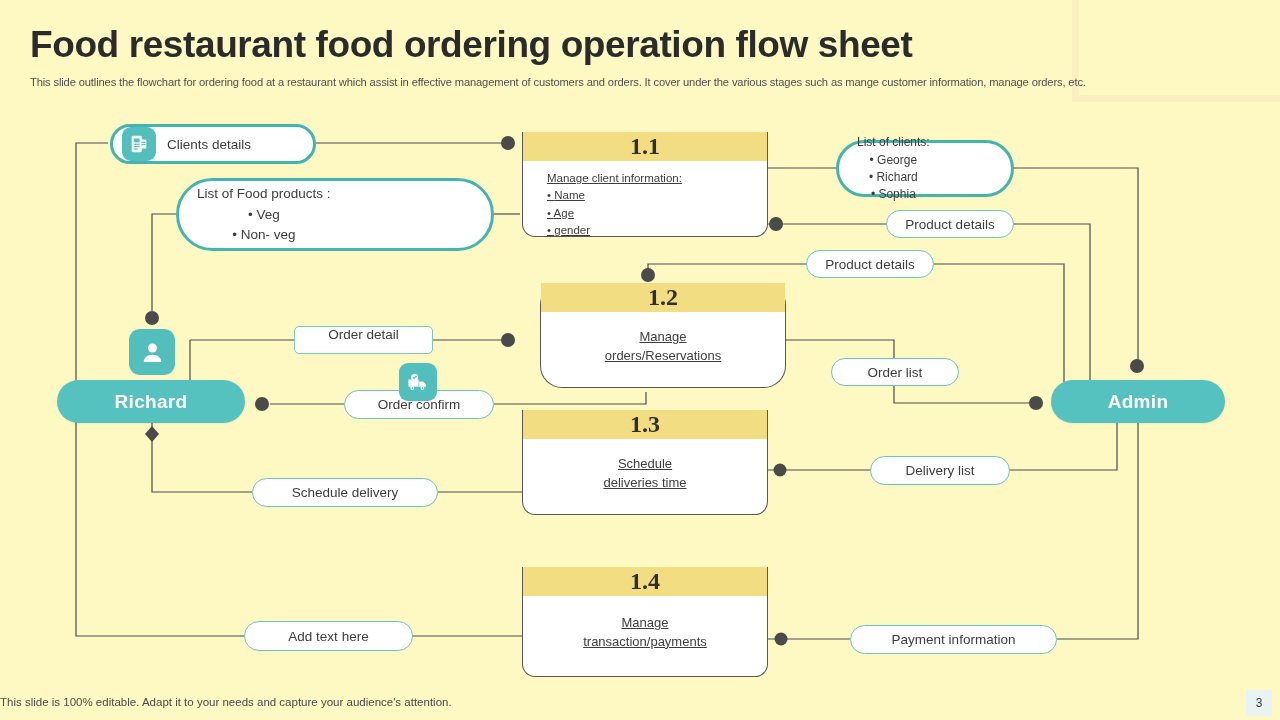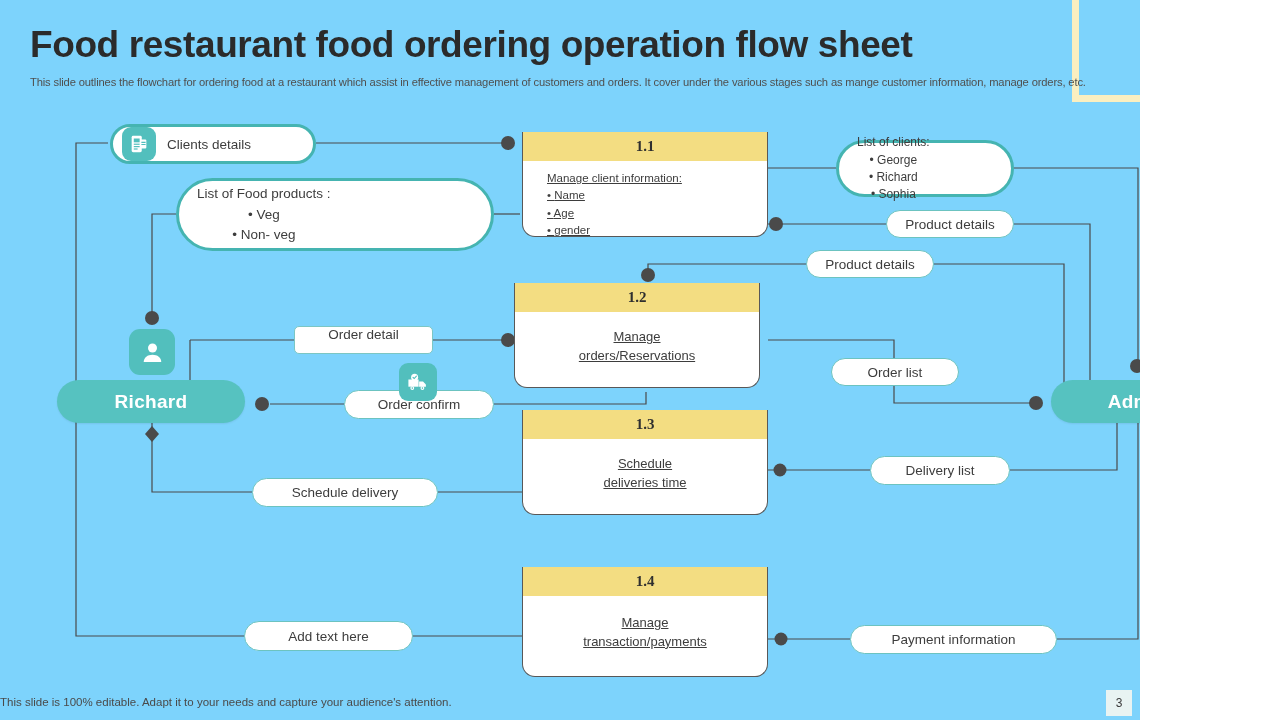--- a/index.html
+++ b/index.html
@@ -6,23 +6,23 @@
   html, body {
     margin: 0;
     padding: 0;
     background: #ffffff;
   }
   body {
     font-family: "Liberation Sans", sans-serif;
   }
   #slide {
     position: relative;
-    width: 1140px;
+    width: 1280px;
     height: 720px;
-    background: #7dd3fc;
+    background: #fef9c3;
     overflow: hidden;
   }
 
   
   .deco-frame {
     position: absolute;
     box-sizing: border-box;
     border: 7px solid #fbefc0;
     pointer-events: none;
   }
@@ -128,21 +128,21 @@
     box-sizing: border-box;
   }
   .process-head {
     background: #f3dd82;
     height: 29px;
     display: flex;
     align-items: center;
     justify-content: center;
     font-family: "Liberation Serif", serif;
     font-weight: bold;
-    font-size: 15px;
+    font-size: 24px;
     color: #2f2f2f;
   }
   .process-body {
     padding: 10px 14px 12px 14px;
     font-size: 13px;
     color: #3d3d3d;
     line-height: 1.45;
     text-align: center;
     text-decoration: underline;
   }
@@ -323,21 +323,21 @@
   </div>
 
   <div class="node pill" style="left:886px; top:210px; width:128px; height:28px;">
     <span>Product details</span>
   </div>
 
   <div class="node pill" style="left:806px; top:250px; width:128px; height:28px;">
     <span>Product details</span>
   </div>
 
-  <div class="node process" style="left:514px; top:283px; width:246px; height:105px;">
+  <div class="node process" style="left:540px; top:283px; width:246px; height:105px;border-radius:22px;">
     <div class="process-head">1.2</div>
     <div class="process-body" style="white-space:pre-line; padding-top:16px;">Manage
 orders/Reservations</div>
   </div>
 
   <div class="node soft-rect" style="left:294px; top:326px; width:139px; height:28px;">
     <span>Order detail</span>
   </div>
 
   <div class="node icon-tile" style="left:129px; top:329px; width:46px; height:46px; border-radius:11px;">

